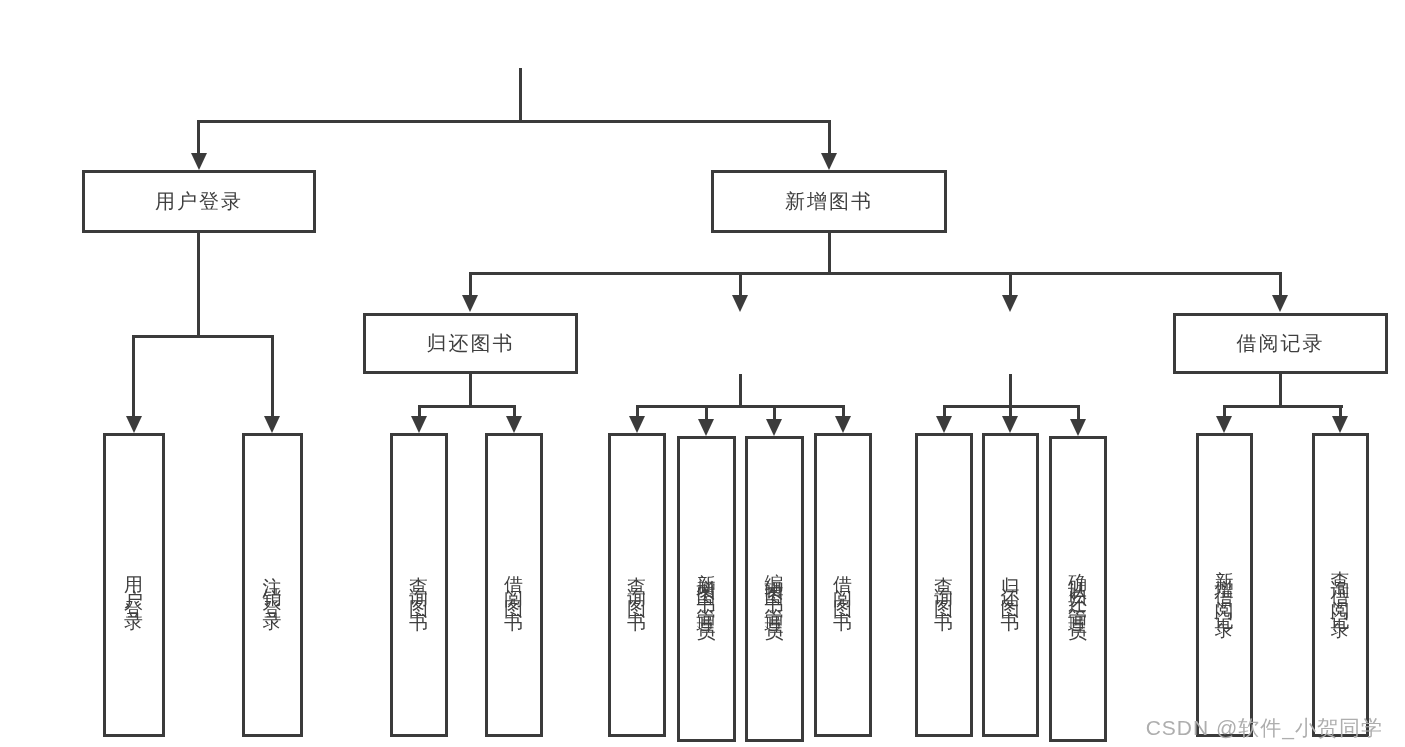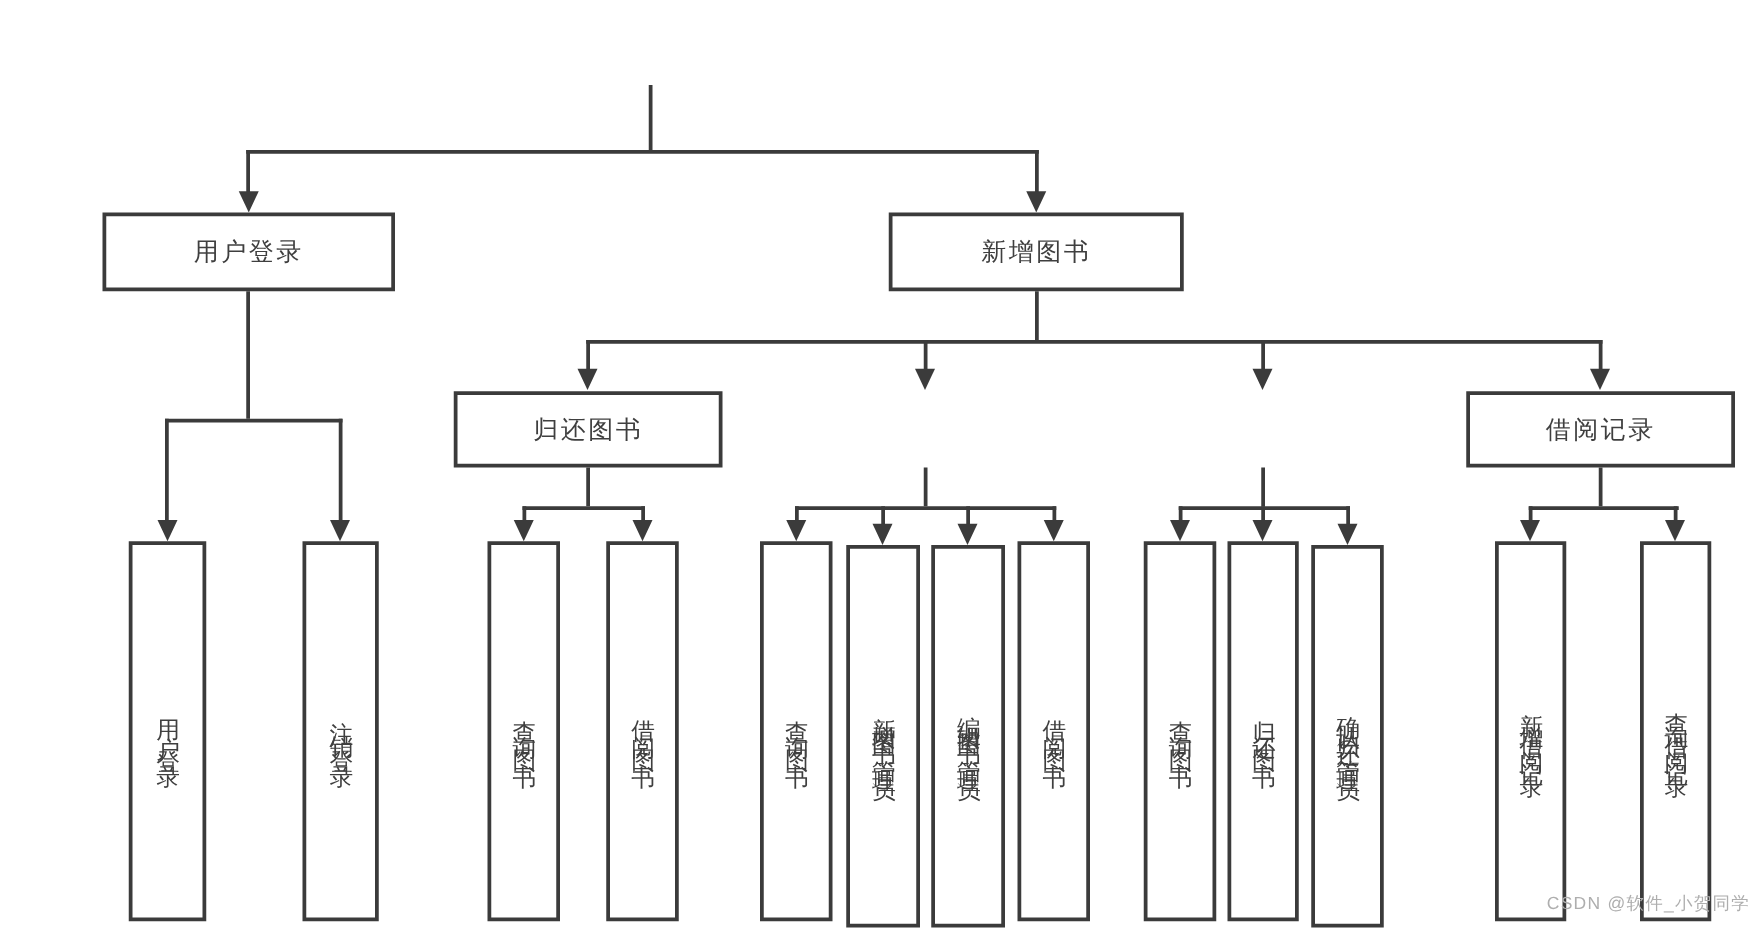--- a/index.html
+++ b/index.html
@@ -53,22 +53,22 @@
   
   .arr {
     position: absolute; width: 0; height: 0;
     border-left: 8px solid transparent;
     border-right: 8px solid transparent;
     border-top: 17px solid var(--line);
   }
 
   .watermark {
     position: absolute;
-    right: 5px; top: 714px;
-    font-size: 14px;
+    right: 22px; top: 714px;
+    font-size: 21px;
     color: var(--watermark);
     letter-spacing: 1px;
     white-space: nowrap;
   }
 </style>
 </head>
 <body>
 
 <div class="canvas">
 

